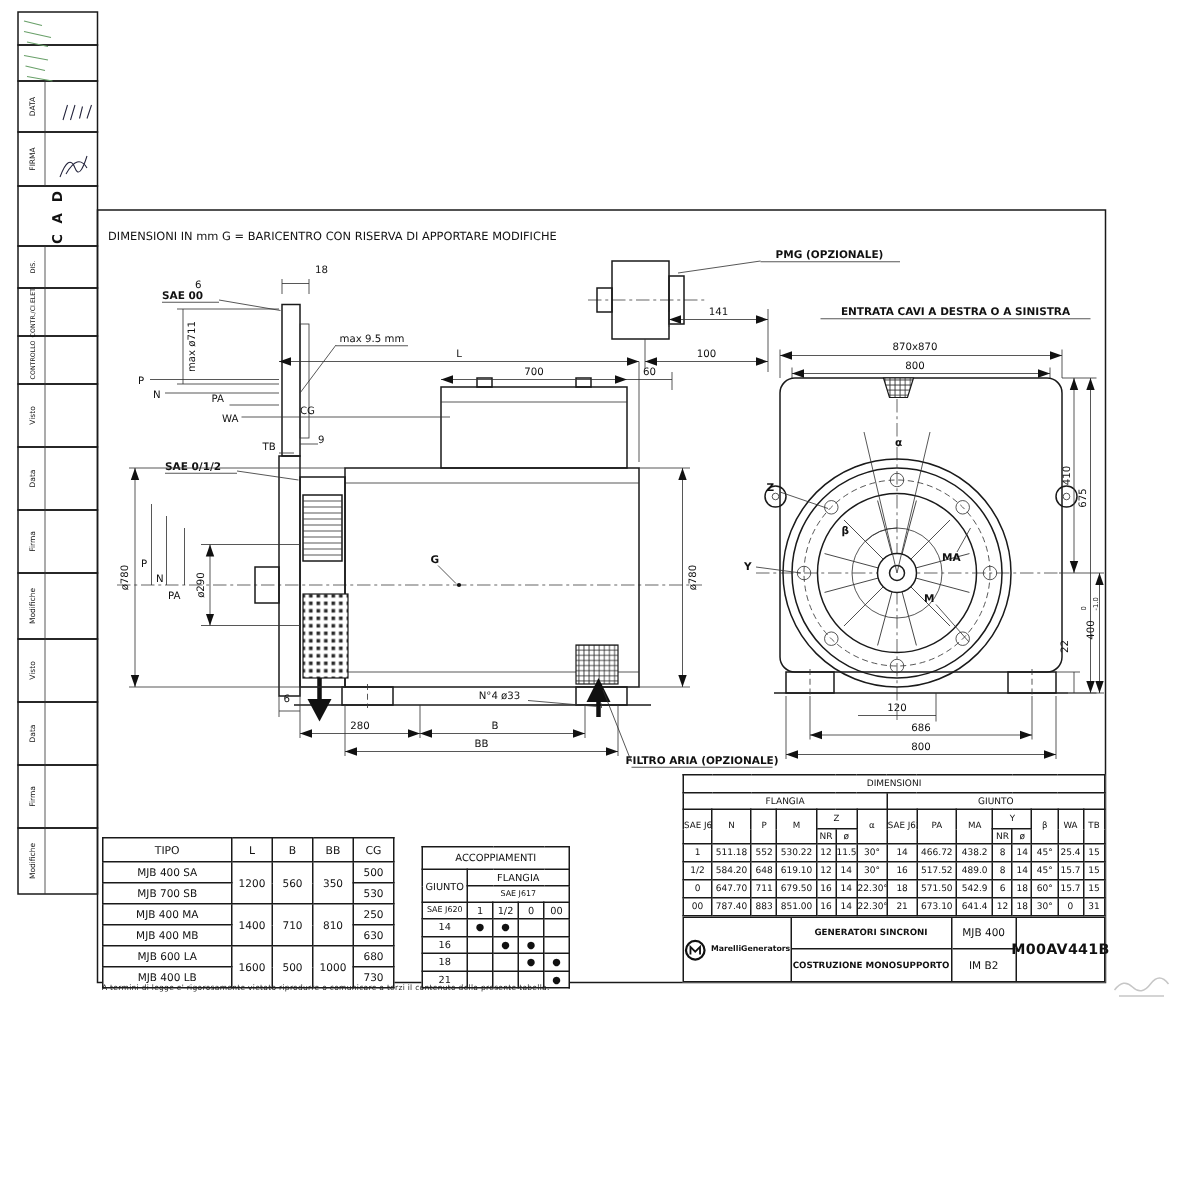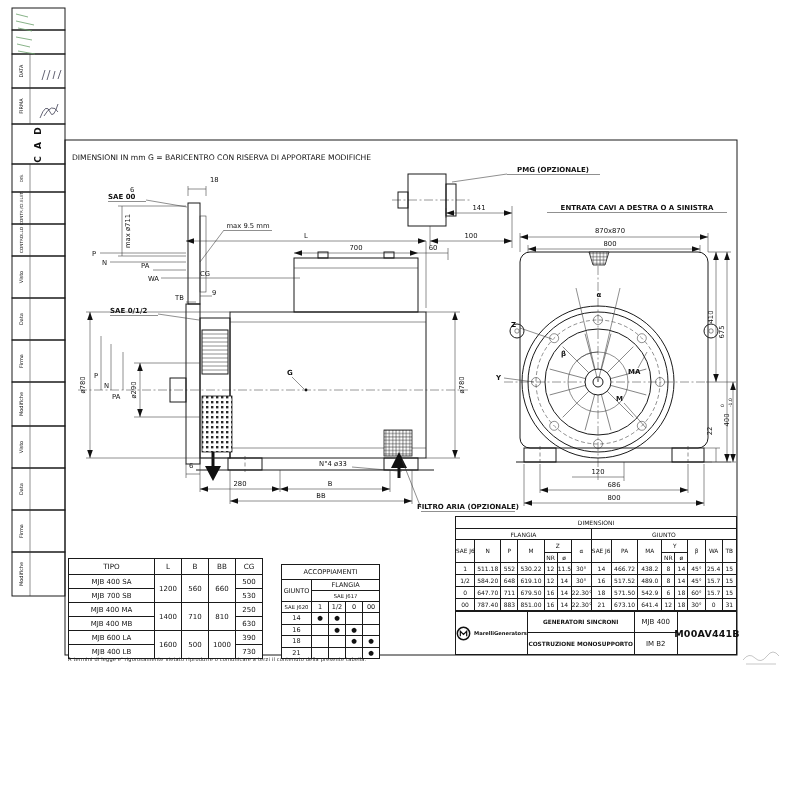--- a/index.html
+++ b/index.html
@@ -363,21 +363,21 @@
       <th class="b">B</th>
       <th class="b">BB</th>
       <th class="b">CG</th>
     </tr>
   </thead>
   <tbody>
     <tr>
       <td>MJB 400 SA</td>
       <td rowspan="2">1200</td>
       <td rowspan="2">560</td>
-      <td rowspan="2">660</td>
+      <td rowspan="2">350</td>
       <td>500</td>
     </tr>
     <tr>
       <td>MJB 700 SB</td>
       <td>530</td>
     </tr>
     <tr>
       <td>MJB 400 MA</td>
       <td rowspan="2">1400</td>
       <td rowspan="2">710</td>
@@ -386,21 +386,21 @@
     </tr>
     <tr>
       <td>MJB 400 MB</td>
       <td>630</td>
     </tr>
     <tr>
       <td>MJB 600 LA</td>
       <td rowspan="2">1600</td>
       <td rowspan="2">500</td>
       <td rowspan="2">1000</td>
-      <td>390</td>
+      <td>680</td>
     </tr>
     <tr>
       <td>MJB 400 LB</td>
       <td>730</td>
     </tr>
   </tbody>
 </table>
 
 <table class="tbl acc">
   <colgroup>

